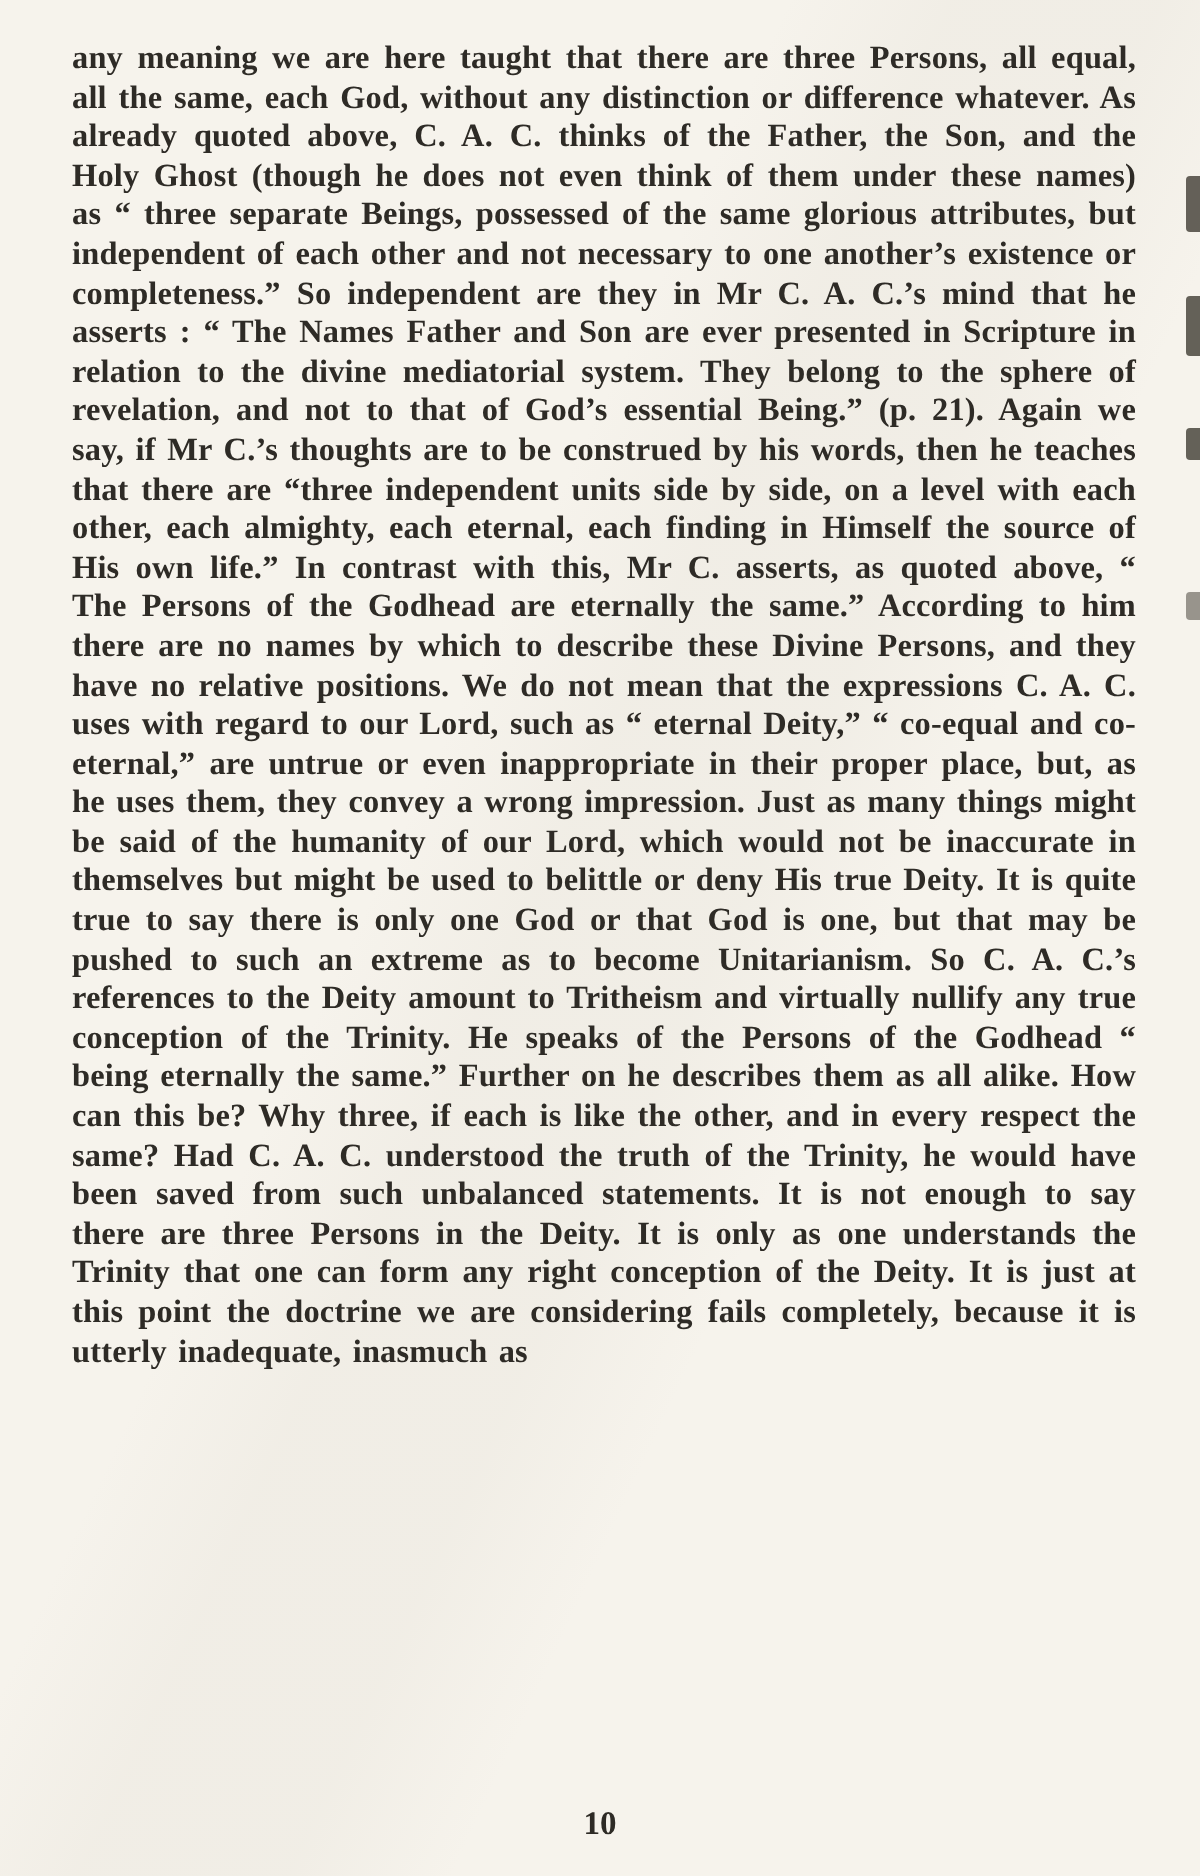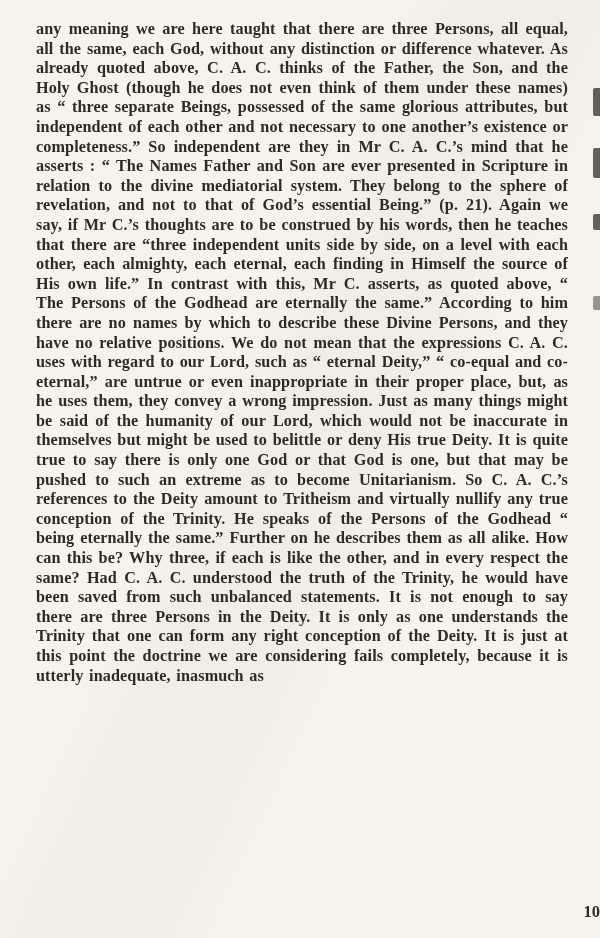--- a/index.html
+++ b/index.html
@@ -31,21 +31,21 @@
     word-spacing: 1.5px;
     letter-spacing: 0.1px;
   }
   .seg { font-weight: bold; }
   .seg.bold { font-weight: bold; margin-top: 21px; }
   .page-number {
     position: absolute;
     bottom: 16px;
     left: 0;
     width: 100%;
-    text-align: right;
+    text-align: center;
     font-weight: bold;
     font-size: 16.5px;
     color: #2e2b26;
   }
   .artifact {
     position: absolute;
     right: 0;
     width: 7px;
     border-radius: 2px 0 0 2px;
     background: #4a463e;

